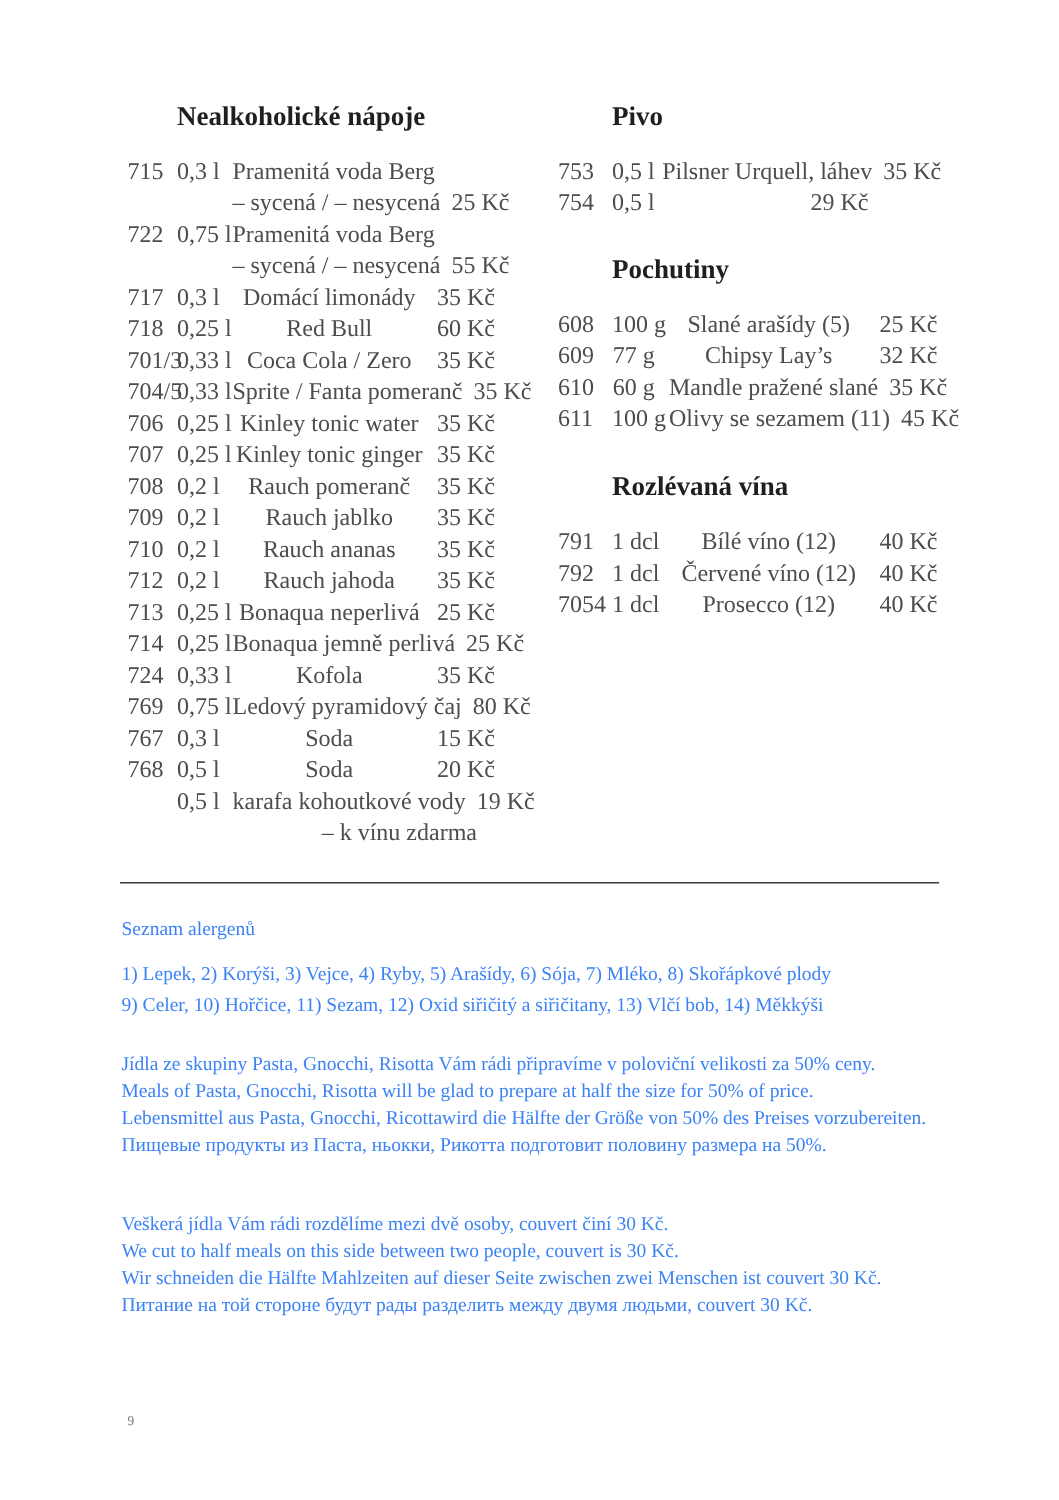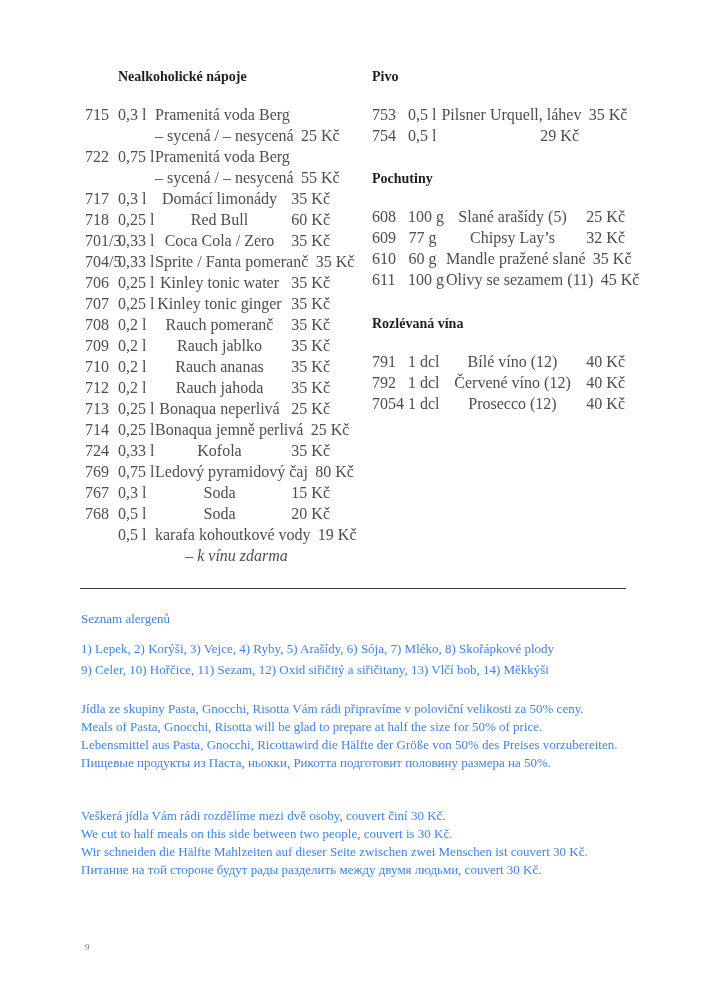--- a/index.html
+++ b/index.html
@@ -9,43 +9,43 @@
     margin:0 auto;
     background:#ffffff;
     font-family:"Liberation Serif","DejaVu Serif",serif;
     color:#4d4d4d;
     overflow:hidden;
   }
   .col { position:absolute; top:66px; }
   .col-left  { left:85px;  width:245px; }
   .col-right { left:372px; width:253px; }
   .sec-title {
-    font-size:14px; font-weight:bold; color:#1f1f1f;
+    font-size:18px; font-weight:bold; color:#1f1f1f;
     margin:0 0 16px 0; line-height:22px; white-space:nowrap;
   }
   .col-left  .sec-title { margin-left:33px; }
-  .col-right .sec-title { }
+  .col-right .sec-title { margin-left:36px; }
   .col-right .sec-gap-snacks { margin-top:22px; }
   .col-right .sec-gap-wines  { margin-top:23px; }
   .rows { display:block; }
   .row {
     display:grid; line-height:21px; font-size:16px; white-space:nowrap;
   }
   .rows-left  .row { grid-template-columns:33px 37px 1fr 46px; }
   .rows-beer  .row { grid-template-columns:36px max-content 1fr 46px; }
   .rows-snack .row, .rows-wine .row { grid-template-columns:36px 35px 1fr 46px; }
   .c-id   { text-align:left; }
   .c-vol  { text-align:left; }
   .rows-beer  .c-vol { padding-right:5px; }
   .rows-snack .c-vol, .rows-wine .c-vol { text-align:center; padding-right:6px; }
   .rows-snack .c-name, .rows-wine .c-name { padding-left:3px; }
   .c-name { overflow:visible;text-align:center; }
   .c-price { text-align:right; }
   .row.note .c-name {
-    grid-column:3 / 5; font-style:italic; text-align:center; padding-right:12px;
+    grid-column:3 / 5; text-align:right; padding-right:12px;
   }
   .divider {
     position:absolute; left:80px; top:588px; width:546px; height:0;
     border-top:1.5px solid #3a3a3a;
   }
   .bottom {
     position:absolute; left:81px; top:610px; width:545px;
     font-size:13px; color:#3b82f6;
   }
   .bottom .b-title { line-height:18px; white-space:nowrap; }

